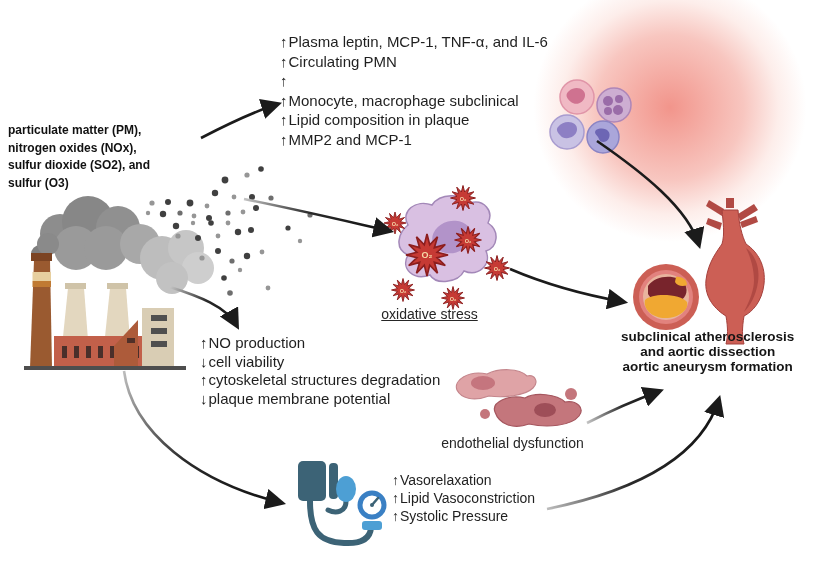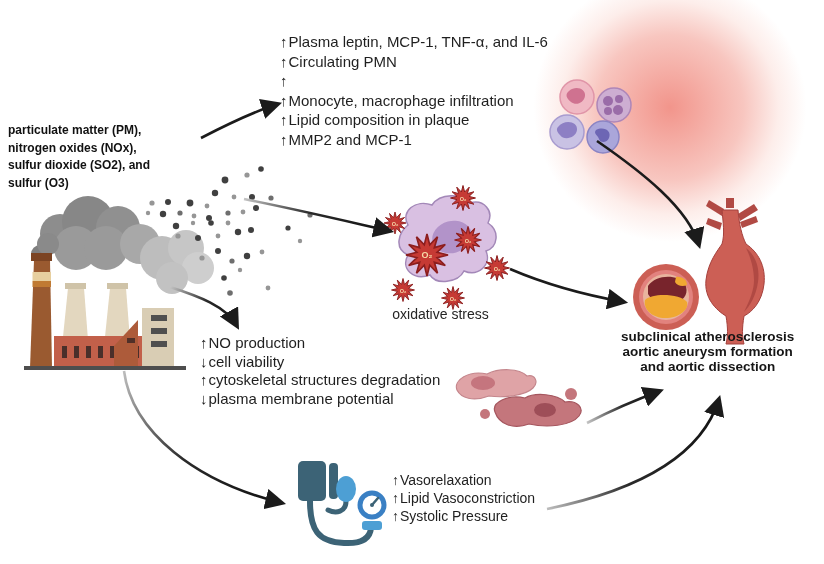--- a/index.html
+++ b/index.html
@@ -10,21 +10,21 @@
   .art{position:absolute;left:0;top:0;}
   .tblock{position:absolute;white-space:nowrap;}
   .list .row{display:flex;align-items:baseline;}
   .ar{font-weight:700;margin-right:1px;}
   .l-inflam{left:280px;top:32px;font-size:15px;line-height:19.5px;}
   .l-endo{left:200px;top:334px;font-size:15px;line-height:18.5px;}
   .l-hemo{left:392px;top:471px;font-size:14px;line-height:18px;}
   .src{left:8px;top:122px;font-size:12px;line-height:17.5px;font-weight:700;color:#111;}
   .outcome{left:621px;top:329px;font-size:13.5px;line-height:15px;font-weight:700;color:#151515;text-align:center;}
   .cap{font-size:14px;color:#262626;text-align:center;}
-  .cap-ox{left:383px;top:306px;width:115px;}
+  .cap-ox{left:372px;top:306px;width:115px;text-decoration:underline;}
   .cap-ed{left:435px;top:435px;width:155px;}
 </style>
 </head>
 <body>
 
 <div class="canvas">
 
   <div class="glow"></div>
 
   <svg class="art" width="824" height="564" viewBox="0 0 824 564">
@@ -252,21 +252,21 @@
       </div>
     <div class="row">
         <span class="ar">↑</span>
         <span>Circulating PMN</span>
       </div>
     <div class="row">
         <span class="ar">↑</span>
       </div>
     <div class="row">
         <span class="ar">↑</span>
-        <span> Monocyte, macrophage infiltration</span>
+        <span> Monocyte, macrophage subclinical</span>
       </div>
     <div class="row">
         <span class="ar">↑</span>
         <span> Lipid composition in plaque</span>
       </div>
     <div class="row">
         <span class="ar">↑</span>
         <span>MMP2 and MCP-1</span>
       </div>
   </div>
@@ -279,40 +279,41 @@
     <div class="row">
         <span class="ar">↓</span>
         <span>cell viability</span>
       </div>
     <div class="row">
         <span class="ar">↑</span>
         <span>cytoskeletal structures degradation</span>
       </div>
     <div class="row">
         <span class="ar">↓</span>
-        <span>plasma membrane potential</span>
+        <span>plaque membrane potential</span>
       </div>
   </div>
 
   <div class="tblock list l-hemo">
     <div class="row">
         <span class="ar">↑</span>
         <span>Vasorelaxation</span>
       </div>
     <div class="row">
         <span class="ar">↑</span>
         <span>Lipid Vasoconstriction</span>
       </div>
     <div class="row">
         <span class="ar">↑</span>
         <span>Systolic Pressure</span>
       </div>
   </div>
 
   <div class="tblock cap cap-ox">oxidative stress</div>
+  <div class="tblock cap cap-ed">endothelial dysfunction</div>
 
   <div class="tblock outcome">
     <div>subclinical atherosclerosis</div>
+    <div>and aortic dissection</div>
     <div>aortic aneurysm formation</div>
-    <div>and aortic dissection</div>
   </div>
 
 </div>
 
 </body></html>

